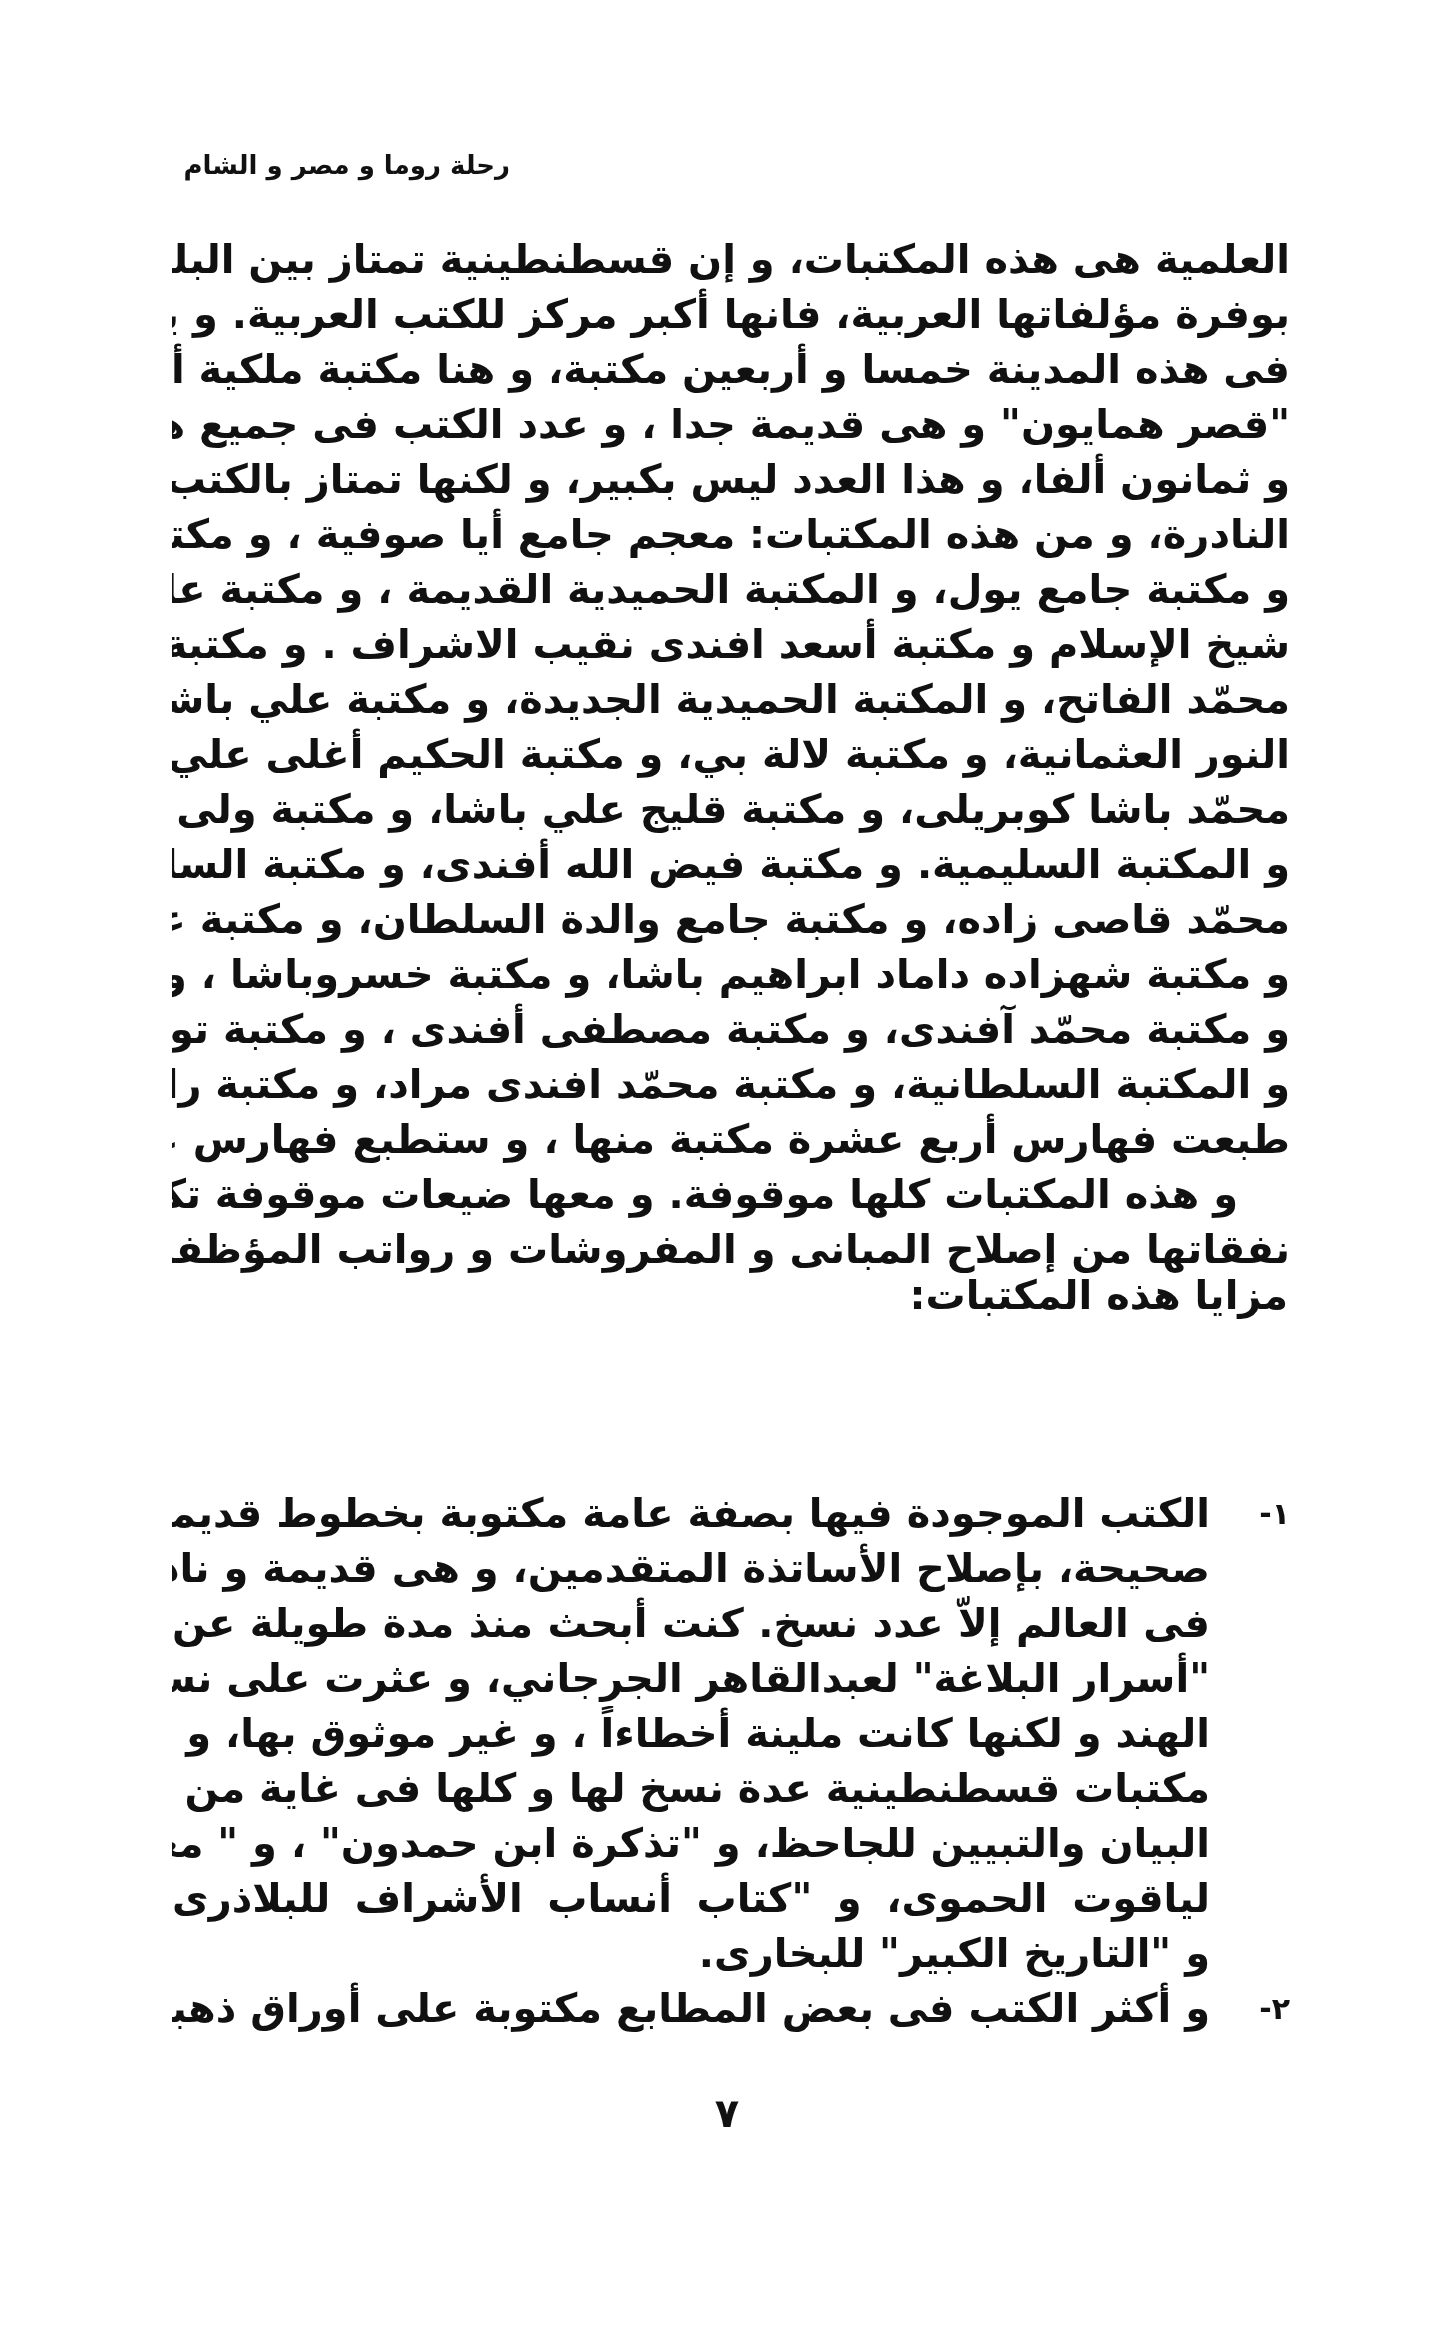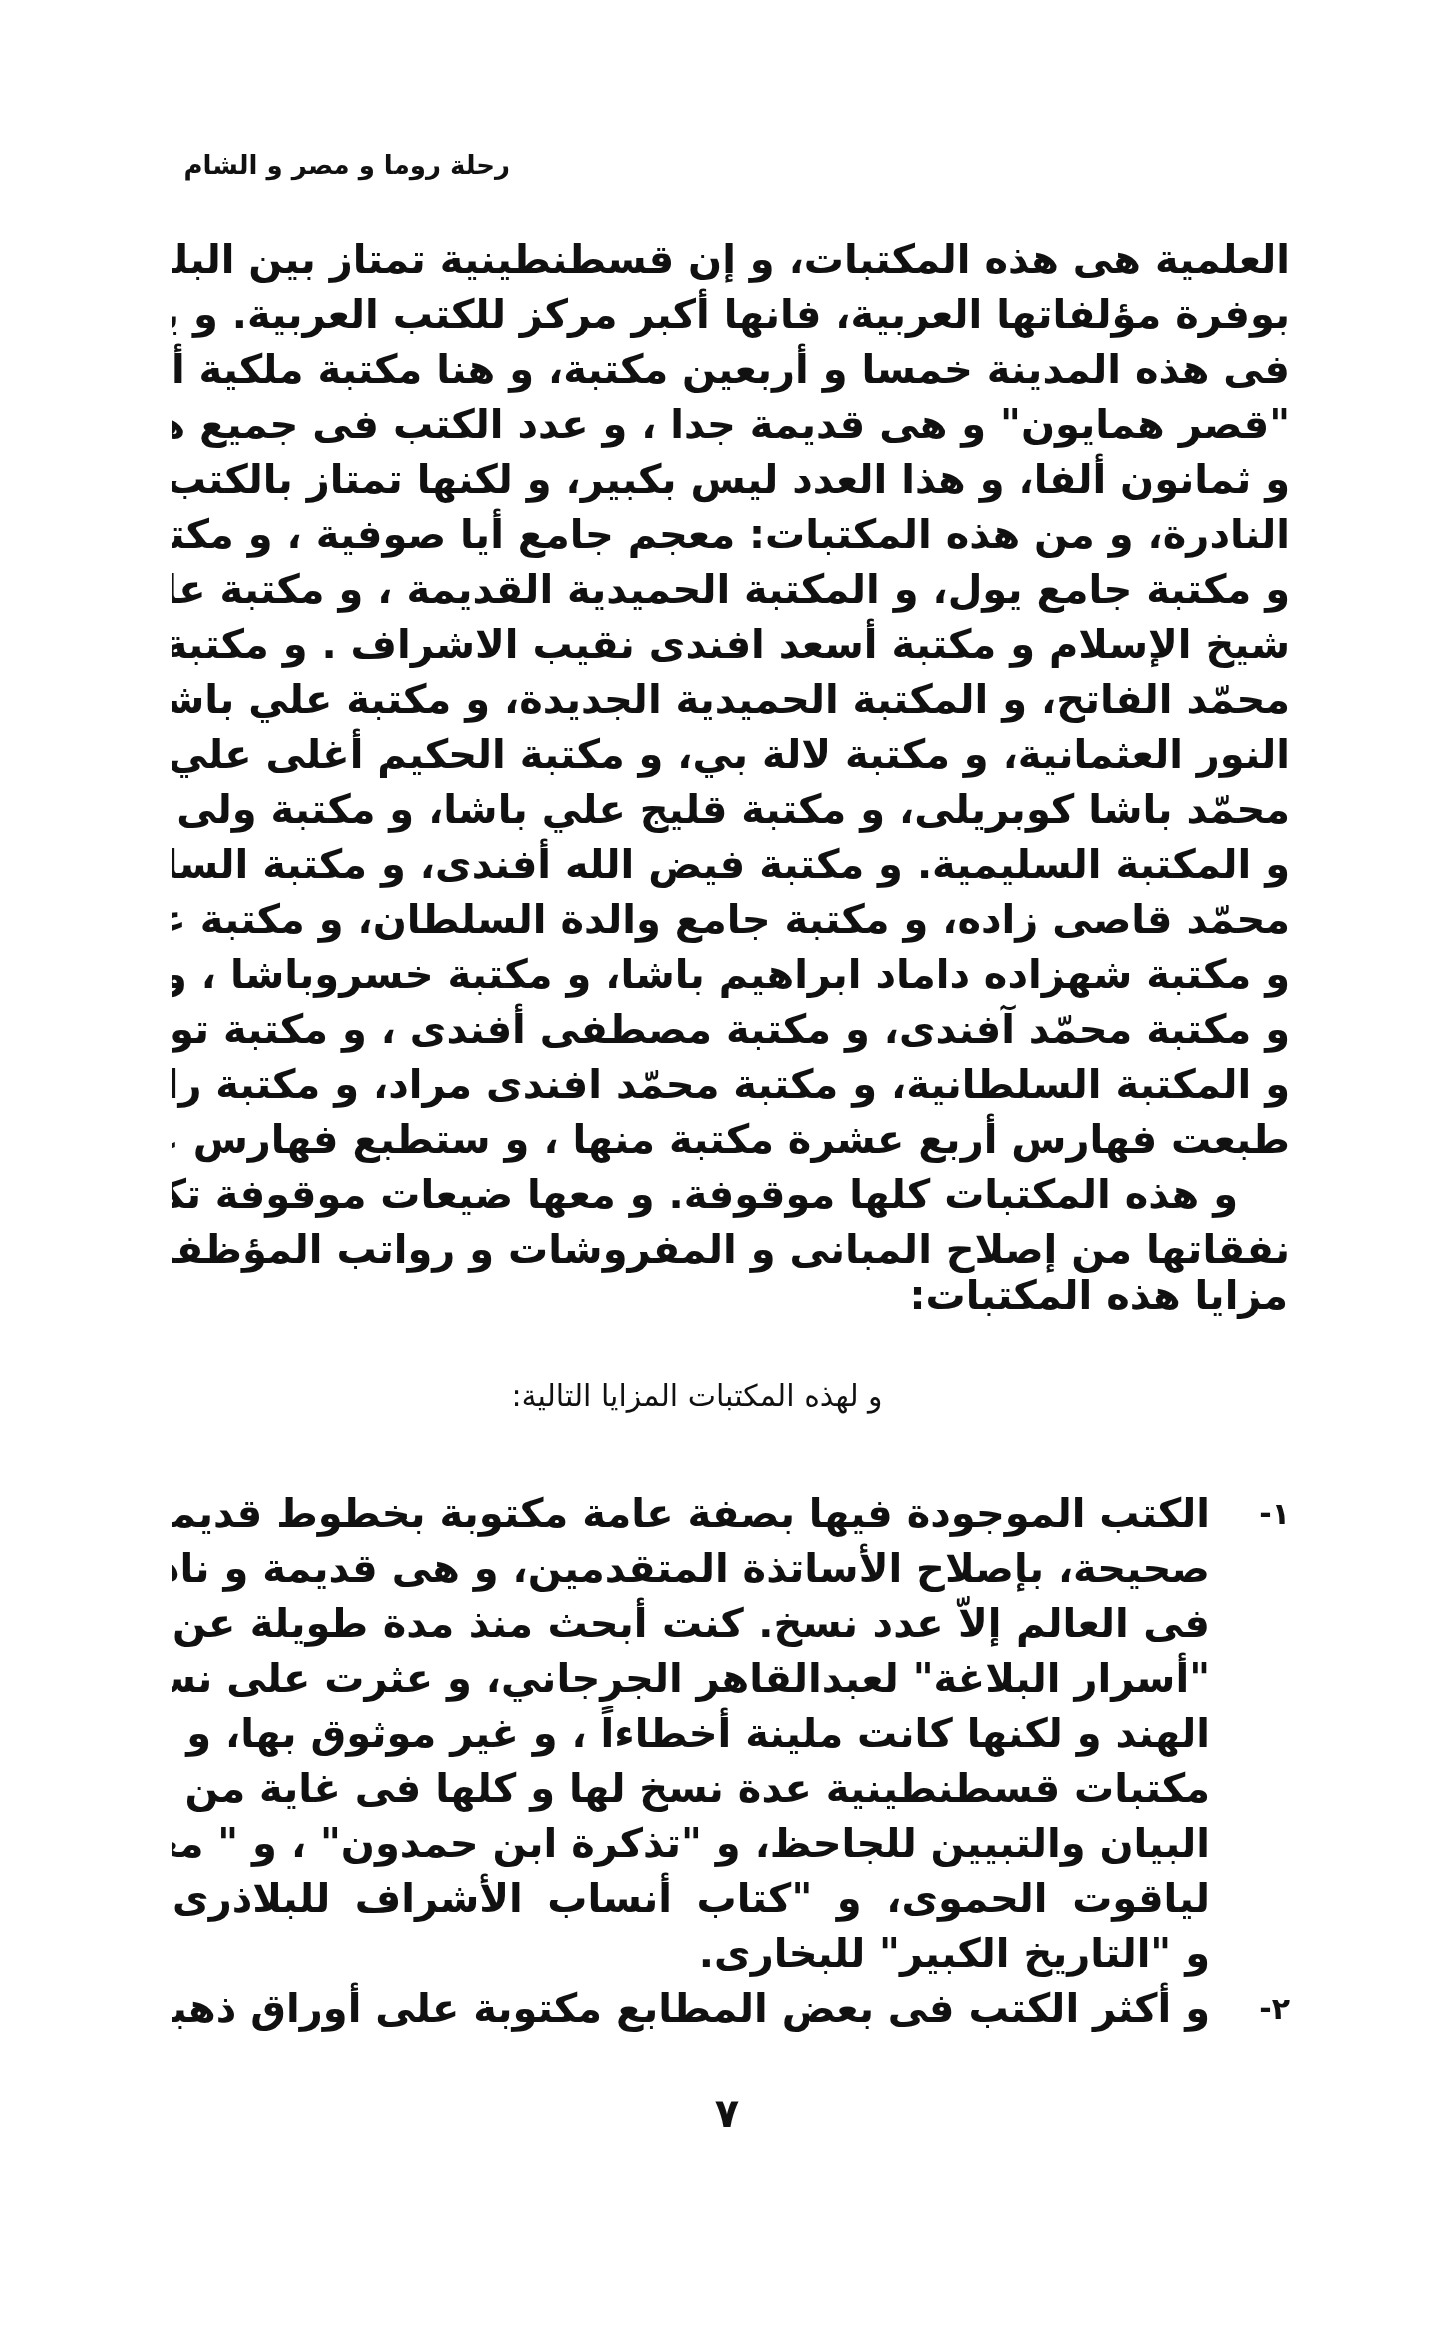--- a/index.html
+++ b/index.html
@@ -140,23 +140,20 @@
     </div>
 
     <div>
       <span class="line indent">و هذه المكتبات كلها موقوفة. و معها ضيعات موقوفة تكفى للقيام بأداء</span>
       <span class="line last">نفقاتها من إصلاح المبانى و المفروشات و رواتب المؤظفين.</span>
     </div>
   </div>
 
   <div class="section-heading">مزايا هذه المكتبات:</div>
 
-  <div class="intro">
-    <span>و لهذه المكتبات المزايا التالية:</span>
-  </div>
 
   <div class="list-block">
     <div class="list-item">
       <span class="list-num">١-</span>
       <div class="list-lines">
         <span class="line">الكتب الموجودة فيها بصفة عامة مكتوبة بخطوط قديمة جيدة</span>
         <span class="line">صحيحة، بإصلاح الأساتذة المتقدمين، و هى قديمة و نادرة لا توجد لها</span>
         <span class="line">فى العالم إلاّ عدد نسخ. كنت أبحث منذ مدة طويلة عن</span>
         <span class="line">"أسرار البلاغة" لعبدالقاهر الجرجاني، و عثرت على نسخة لها فى</span>
         <span class="line">الهند و لكنها كانت ملينة أخطاءاً ، و غير موثوق بها، و رأيت فى</span>

